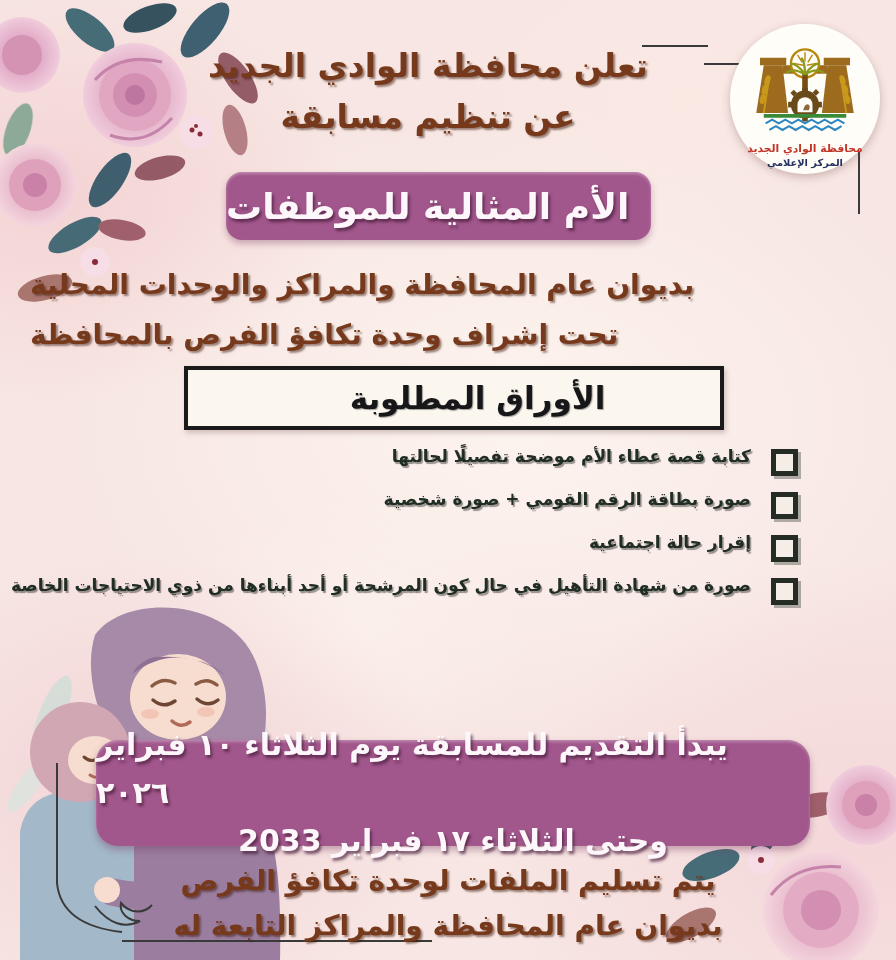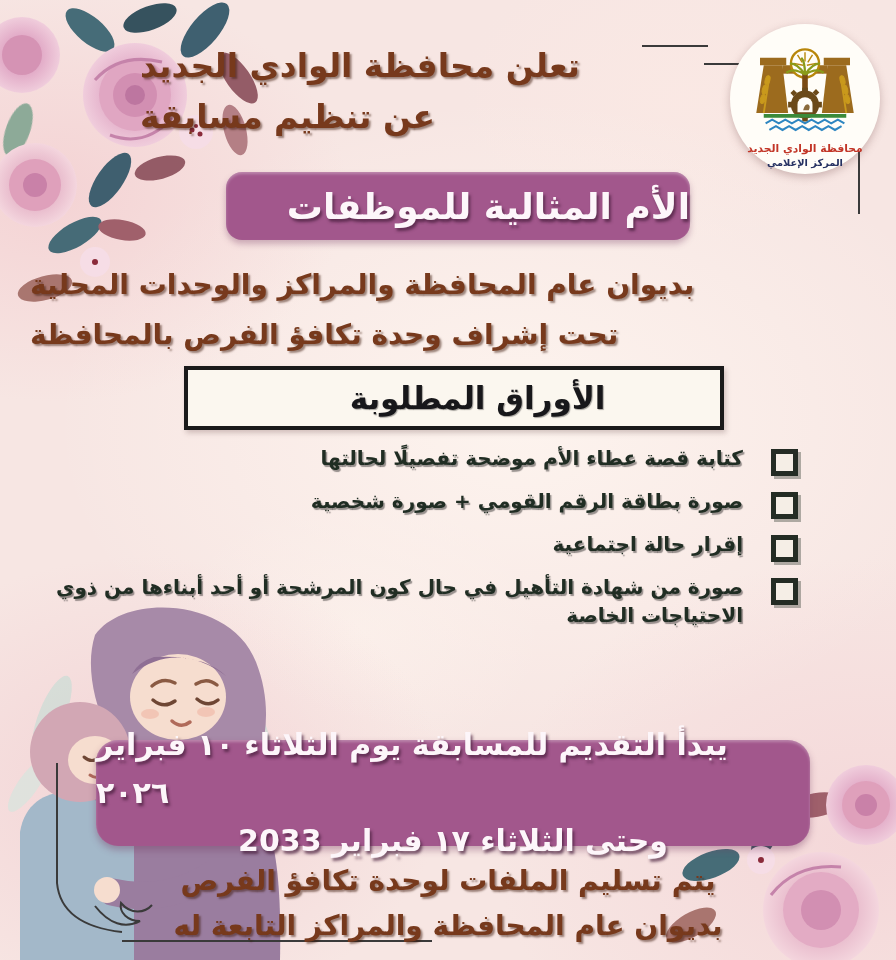--- a/index.html
+++ b/index.html
@@ -16,53 +16,53 @@
       radial-gradient(ellipse 520px 400px at 97% 88%, rgba(242,203,208,.55), transparent 72%),
       radial-gradient(ellipse 430px 330px at 16% 82%, rgba(238,193,200,.50), transparent 70%),
       radial-gradient(ellipse 620px 430px at 58% 44%, rgba(254,246,240,.85), transparent 75%),
       radial-gradient(ellipse 320px 220px at 76% 10%, rgba(251,233,228,.75), transparent 70%),
       radial-gradient(ellipse 260px 200px at 40% 66%, rgba(252,242,236,.6), transparent 70%);
   }
   .deco { position:absolute; z-index:1; }
   .layer-text { position:absolute; z-index:2; }
 
   
-  .header { top:40px; left:140px; right:180px; text-align:left;
+  .header { top:40px; left:140px; right:180px; text-align:center;
     color:#77391c; font-weight:bold; font-size:33px; line-height:1.55;
     text-shadow:2px 2px 2px rgba(61,26,12,.5); }
 
   
   .logo-wrap { position:absolute; z-index:2; top:24px; right:16px; width:150px; height:150px;
     border-radius:50%; background:#fffdf8; box-shadow:0 3px 8px rgba(120,80,80,.35); }
   .logo-wrap svg { display:block; }
 
   
-  .banner { top:172px; left:226px; width:464px; height:68px; border-radius:16px;
-    background:#a2578c; display:flex; align-items:center; justify-content:flex-start;
+  .banner { top:172px; left:226px; width:425px; height:68px; border-radius:16px;
+    background:#a2578c; display:flex; align-items:center; justify-content:flex-end;
     box-shadow:0 4px 6px rgba(120,60,100,.35), inset 0 2px 3px rgba(255,255,255,.3);
     color:#fdf6fa; font-weight:bold; font-size:36px;
     text-shadow:2px 3px 3px rgba(70,28,58,.7); }
 
   
   .subheader { top:260px; left:30px; right:30px; text-align:left;
     color:#77391c; font-weight:bold; font-size:28px; line-height:1.78;
     text-shadow:2px 2px 2px rgba(61,26,12,.5); }
 
   
   .docs-box { top:366px; left:184px; width:540px; height:64px;
     background:#fbf7ef; border:4px solid #1a1a1a;
     display:flex; align-items:center; justify-content:center;
     color:#17171a; font-weight:bold; font-size:31px;
     text-shadow:1px 1px 1px rgba(0,0,0,.35);
     box-shadow:2px 3px 5px rgba(90,60,60,.25);padding-left:47px; }
 
   
   .checklist { top:444px; right:98px; left:4px; }
-  .check-row { display:flex; align-items:flex-start; gap:28px; margin-bottom:11px;
-    color:#202d23; font-weight:bold; font-size:20px; line-height:1.42;
+  .check-row { display:flex; align-items:flex-start; gap:20px; margin-bottom:11px;
+    color:#202d23; font-weight:bold; font-size:17px; line-height:1.42;
     text-shadow:1.5px 1.5px 1px rgba(0,0,0,.4); }
   .checkbox { flex:none; width:27px; height:27px; margin-top:5px;
     background:#f5eee6; border:5px solid #242c24;
     box-shadow:3px 3px 0 rgba(35,45,35,.35); }
 
   
   .dates-box { top:740px; left:96px; width:714px; height:106px; border-radius:22px;
     background:#a2578c; display:flex; flex-direction:column; align-items:center; justify-content:center;
     box-shadow:0 4px 7px rgba(120,60,100,.4), inset 0 2px 3px rgba(255,255,255,.28);
     color:#fdf6fa; font-weight:bold; font-size:30px; line-height:1.6;

